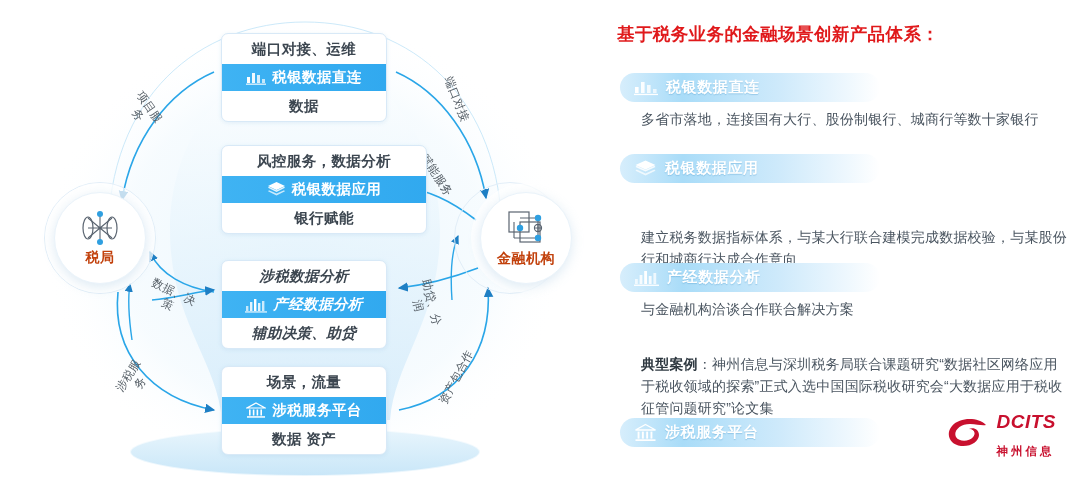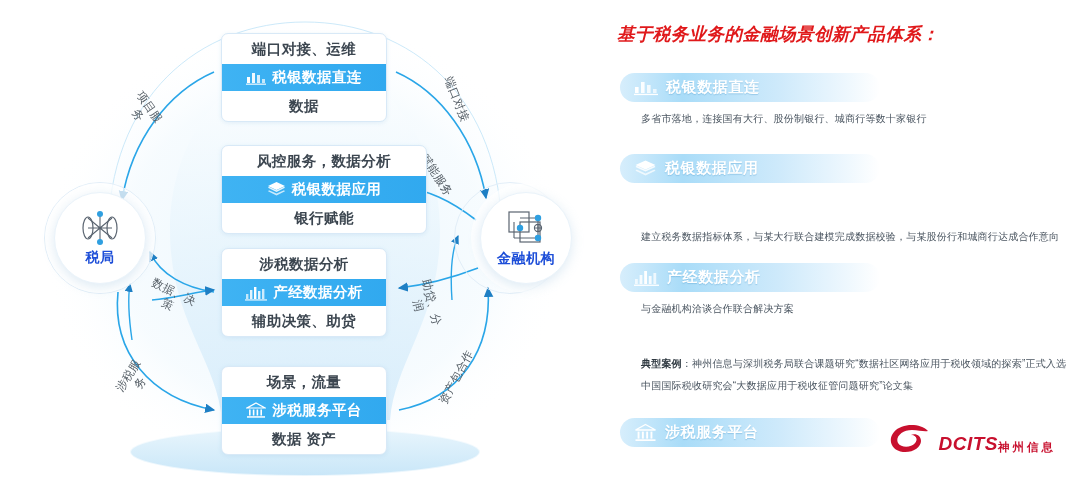--- a/index.html
+++ b/index.html
@@ -35,92 +35,92 @@
     height: 27px; line-height: 27px;
     background: linear-gradient(90deg,#3fb3f3 0%,#31a9ef 100%);
     color: #ffffff; font-size: 14.5px; font-weight: bold;
     display: flex; align-items: center; justify-content: center; gap: 6px;
     letter-spacing: .4px;
   }
   .card-mid .mini-icon { flex: 0 0 auto; display:flex; align-items:center; }
 
   #card0 { left: 221px; top: 33px; }
   #card1 { left: 221px; top: 145px; width: 206px; }
-  #card2 { left: 221px; top: 248px; }
+  #card2 { left: 221px; top: 260px; font-style: italic; }
   #card3 { left: 221px; top: 366px; }
 
   
   .node-circle {
     position: absolute;
     width: 92px; height: 92px; border-radius: 50%;
     background: #ffffff;
     border: 1px solid #eaf3fa;
     box-shadow: 0 3px 12px rgba(150,190,220,0.30), 0 0 0 9px rgba(255,255,255,0.75);
     display: flex; flex-direction: column;
     align-items: center; justify-content: center; gap: 3px;
   }
   .node-ring {
     position: absolute; border-radius: 50%;
     border: 1px solid #e2eef8;
   }
   .node-label {
-    font-size: 14px; font-weight: bold; color: #1d4ed8; letter-spacing: .5px;
+    font-size: 14px; font-weight: bold; color: #c2410c; letter-spacing: .5px;
   }
   #node-tax { left: 54px; top: 192px; }
   #node-fin { left: 480px; top: 192px; }
   #ring-tax { left: 44px; top: 182px; width: 112px; height: 112px; }
   #ring-fin { left: 454px; top: 182px; width: 112px; height: 112px; }
 
   
   .arc-label {
     position: absolute;
     font-size: 11.5px; color: #555e66; font-weight: normal;
     line-height: 14px; white-space: pre-line; text-align: center;
     letter-spacing: .3px;
   }
 
   
   #panel { position: absolute; left: 600px; top: 0; width: 480px; height: 479px; }
   #panel-title {
     position: absolute; left: 17px; top: 22px;
-    font-size: 17.5px; font-weight: bold; color: #e0191b; letter-spacing: .4px; font-style: italic;
+    font-size: 17.5px; font-weight: bold; color: #e0191b; letter-spacing: .4px;
   }
   .pill {
     position: absolute; left: 20px;
     height: 29px; width: 260px;
     border-radius: 15px;
     background: linear-gradient(90deg,#d7eefc 0%,#a9dcf8 24%,#cfeafb 62%,#eff8fe 88%,#ffffff 100%);
     display: flex; align-items: center; gap: 8px;
     padding-left: 14px;
   }
   .pill .pill-text {
     font-size: 15px; font-weight: bold; color: #ffffff;
     letter-spacing: .6px;
     text-shadow: 0 1px 1px rgba(70,150,200,0.35);
   }
   .pill .pill-icon { display: flex; align-items: center; }
   .body-text {
     position: absolute; left: 41px;
-    font-size: 10px; color: #4a5560; line-height: 22px;
+    font-size: 14px; color: #4a5560; line-height: 22px;
     width: 430px; letter-spacing: .2px;
   }
   .body-text b { color: #2e3840; font-weight: bold; }
 
   #pill0 { top: 73px; }
   #txt0  { top: 108px; }
   #pill1 { top: 154px; }
   #txt1  { top: 206px; margin-top: 20px; }
   #pill2 { top: 263px; }
   #txt2  { top: 298px; }
   #txt3  { top: 325px; margin-top: 28px; }
   #pill3 { top: 418px; }
 
   
   #logo { position: absolute; right: 24px; bottom: 22px; display: flex; align-items: center; gap: 7px; }
-  #logo-text { display: flex; flex-direction: row; line-height: 1; align-items: flex-end; }
+  #logo-text { display: flex; flex-direction: column; line-height: 1; }
   #logo-en { font-size: 19px; font-weight: bold; color: #c8102e; font-style: italic; letter-spacing: .5px; }
   #logo-cn { font-size: 11.5px; font-weight: bold; color: #c8102e; letter-spacing: 3px; margin-top: 15px; }
 </style>
 </head>
 <body>
 
 <div id="root">
 
   <div id="diagram">
 

